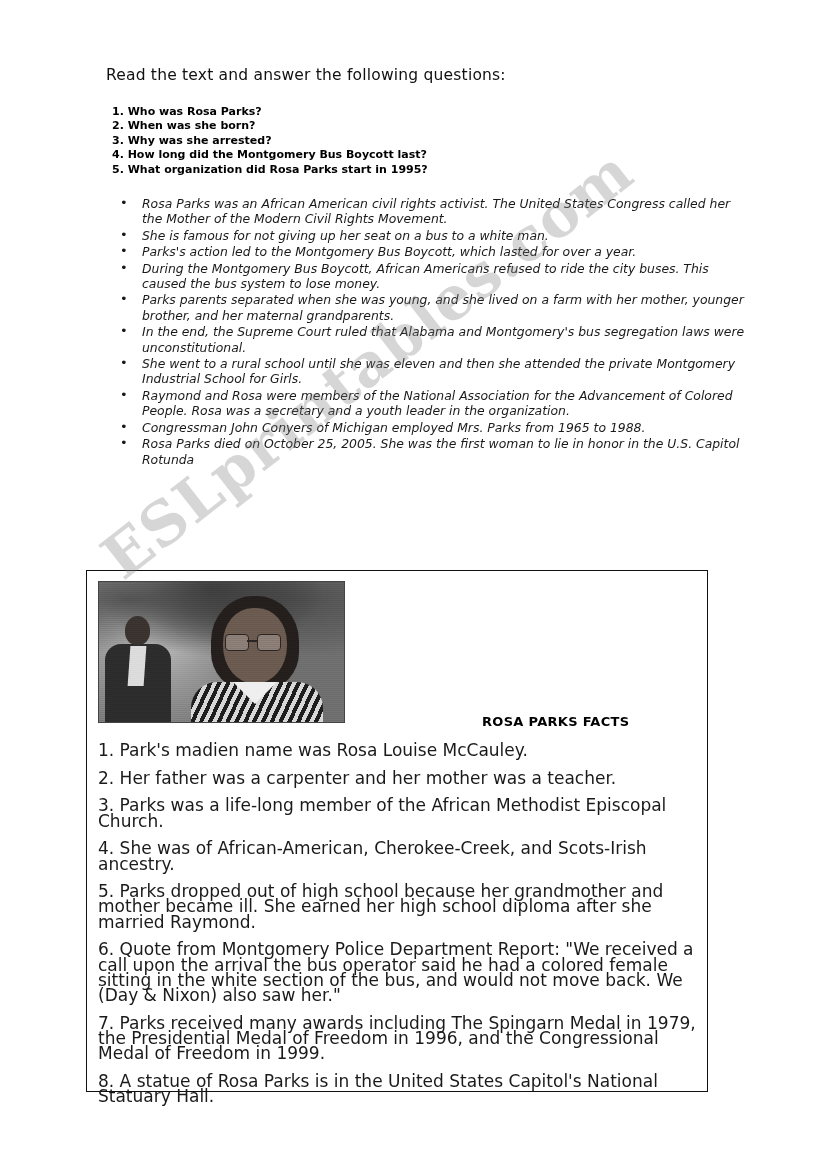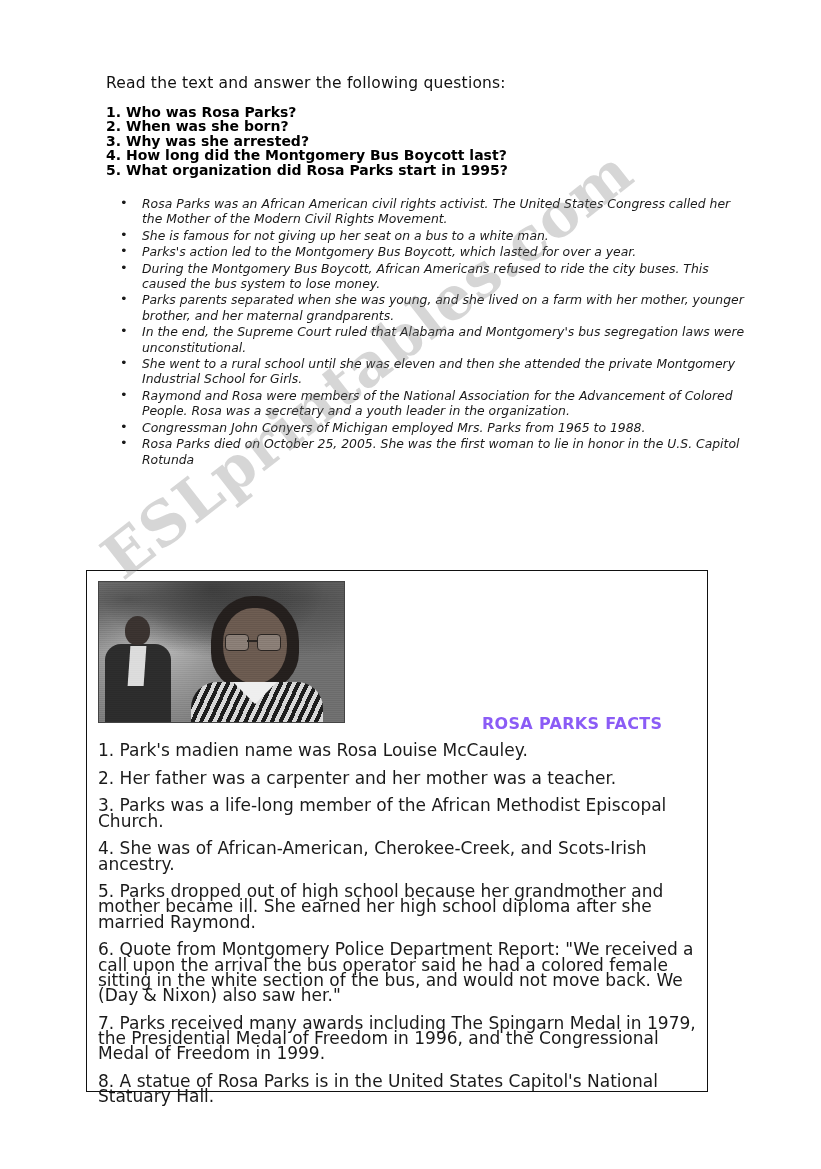--- a/index.html
+++ b/index.html
@@ -48,30 +48,29 @@
   }
 
   
   .title {
     position: absolute;
     left: 106px;
     top: 66px;
     font-size: 15.5px;
     color: #111;
     letter-spacing: 0.2px;
-    margin-top: 8px;
   }
 
   
   .questions {
     position: absolute;
-    left: 106px;
+    left: 112px;
     top: 105px;
     width: 600px;
-    font-size: 14px;
+    font-size: 11px;
     font-weight: bold;
     line-height: 14.4px;
     color: #000;
   }
   .questions div { white-space: nowrap; }
 
   
   .facts {
     position: absolute;
     left: 102px;
@@ -214,23 +213,23 @@
     left: 0; top: 0; width: 100%; height: 100%;
     background-image:
       repeating-linear-gradient(0deg, rgba(255,255,255,0.04) 0 1px, rgba(0,0,0,0.04) 1px 2px);
     mix-blend-mode: overlay;
   }
 
   .box-title {
     position: absolute;
     left: 395px;
     top: 143px;
-    font-size: 16px;
+    font-size: 13px;
     font-weight: bold;
-    color: #8b5cf6;
+    color: #000000;
     letter-spacing: 0.3px;
   }
 
   .box-items {
     position: absolute;
     left: 11px;
     top: 172px;
     width: 598px;
     font-size: 17px;
     line-height: 15.2px;

